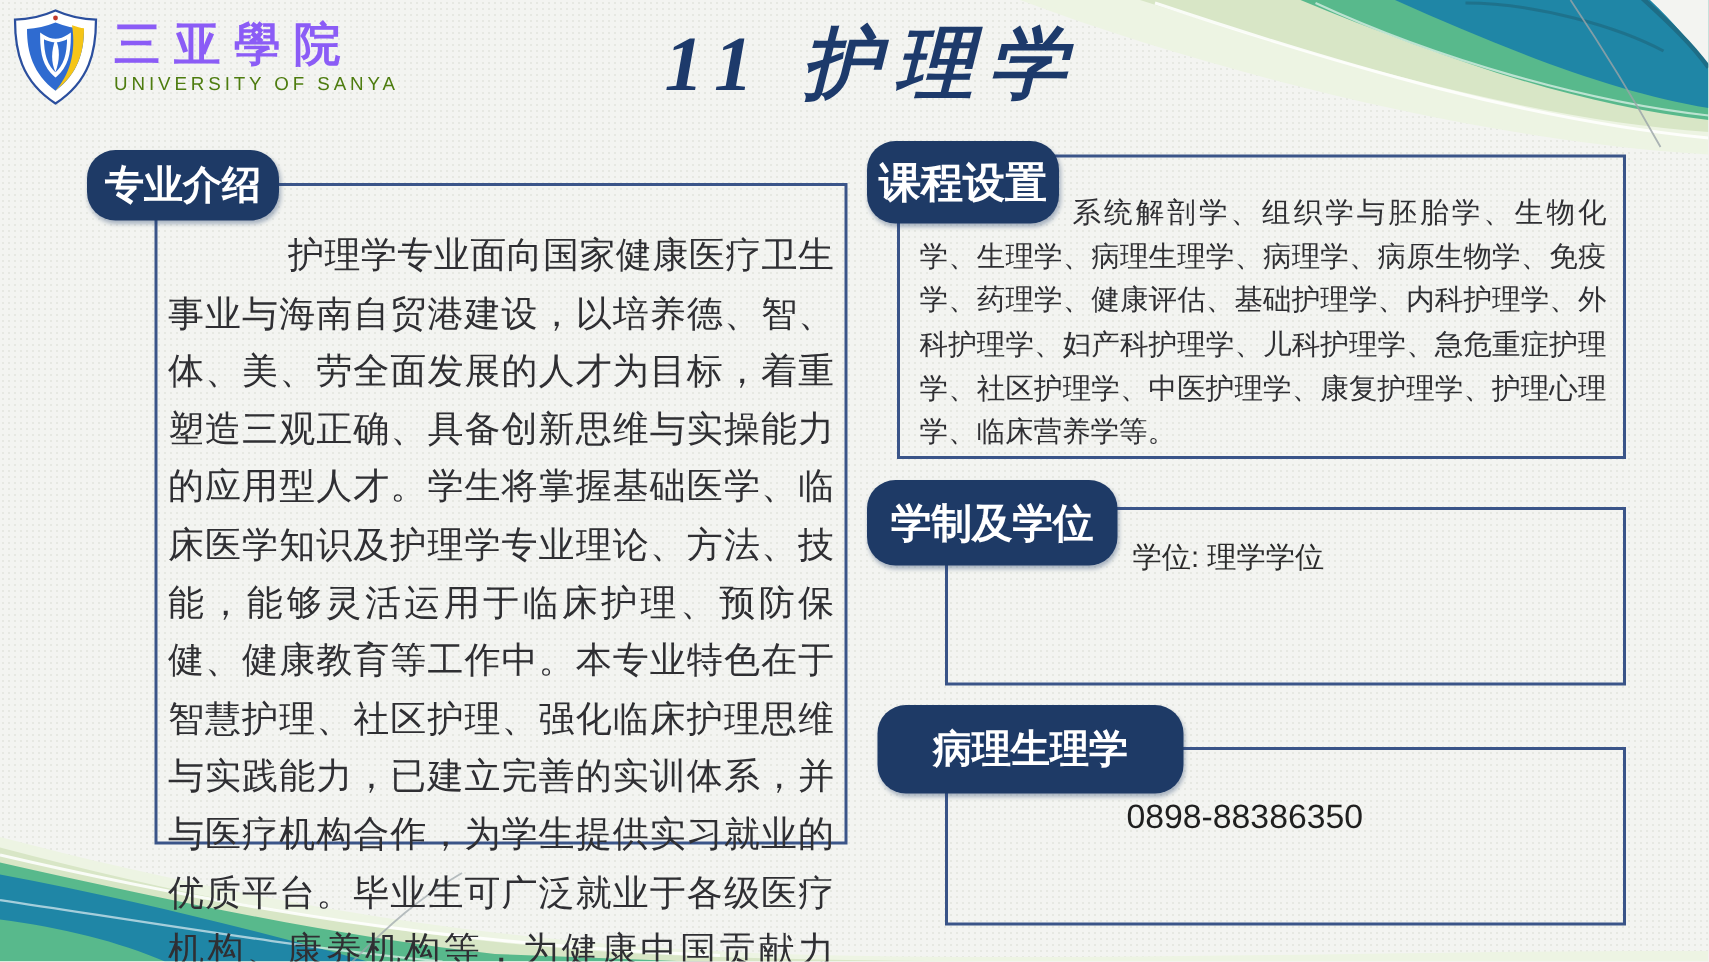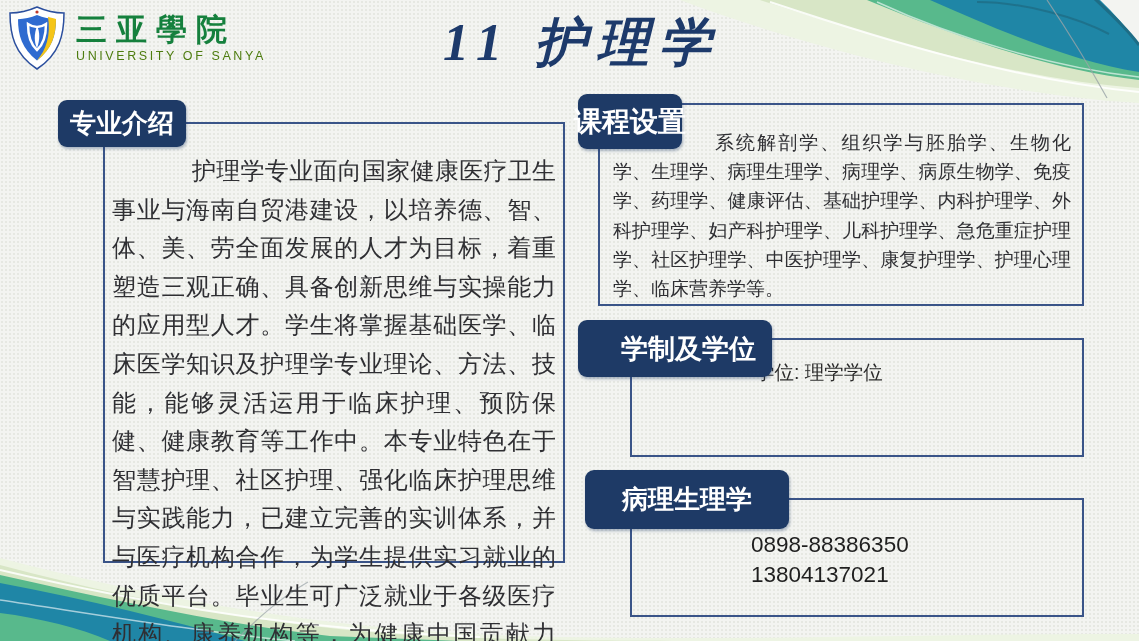--- a/index.html
+++ b/index.html
@@ -10,57 +10,57 @@
     background-size:4px 4px;
     font-family:"Liberation Sans", sans-serif;
     color:#2b2b2b;
   }
   .abs{position:absolute;}
   
   .brand{left:8px;top:6px;display:flex;align-items:center;gap:10px;}
   .brand-text{display:flex;flex-direction:column;line-height:1.1;}
   .brand-cn{
     font-family:"Liberation Serif", serif;font-weight:bold;font-size:31px;
-    color:#15803d;letter-spacing:9px;white-space:nowrap;
+    color:#8b5cf6;letter-spacing:9px;white-space:nowrap;
   }
   .brand-en{
     font-size:12.5px;color:#4d7c0f;letter-spacing:2.6px;margin-top:3px;white-space:nowrap;
   }
   .page-title{
     left:342px;top:8px;width:480px;text-align:center;
     font-family:"Liberation Serif", serif;font-weight:900;font-style:italic;
     font-size:52px;color:#1d3a6b;letter-spacing:10px;white-space:nowrap;
   }
   
   .frame{
     position:absolute;border:2px solid #3a5488;background:transparent;
     box-sizing:border-box;
   }
   .tab{
-    position:absolute;background:#1e3a66;color:#ffffff;border-radius:9px;
+    position:absolute;background:#1e3a66;color:#ffffff;border-radius:19px;
     display:flex;align-items:center;justify-content:center;
     font-family:"Liberation Serif", serif;font-weight:bold;white-space:nowrap;
     box-shadow:1px 2px 3px rgba(30,58,102,0.35);
   }
   .frame-intro{left:103px;top:122px;width:462px;height:441px;}
   .tab-intro{left:58px;top:100px;width:128px;height:47px;font-size:26px;}
   .intro-body{
     left:112px;top:152px;width:444px;
     font-size:24px;line-height:38.6px;text-align:justify;text-indent:80px;
     color:#2f2f33;
   }
   .frame-courses{left:598px;top:103px;width:486px;height:203px;}
-  .tab-courses{left:578px;top:94px;width:104px;height:55px;font-size:28px;}
+  .tab-courses{left:578px;top:94px;width:128px;height:55px;font-size:28px;}
   .courses-body{
     left:613px;top:128px;width:458px;
     font-size:19px;line-height:29.2px;text-align:justify;text-indent:102px;
     color:#2f2f33;
   }
   .frame-duration{left:630px;top:338px;width:454px;height:119px;}
-  .tab-duration{left:578px;top:320px;width:167px;height:57px;font-size:27px;padding-left:27px;}
+  .tab-duration{left:578px;top:320px;width:167px;height:57px;font-size:27px;}
   .duration-body{left:755px;top:352px;font-size:19.5px;line-height:41px;color:#2b2b2b;}
   .frame-phone{left:630px;top:498px;width:454px;height:119px;}
   .tab-phone{left:585px;top:470px;width:204px;height:59px;font-size:26px;}
   .phone-body{left:751px;top:530px;font-size:22.5px;line-height:30px;color:#1f1f1f;}
   
   .wave-tr{right:0;top:0;pointer-events:none;}
   .wave-bl{left:0;bottom:0;pointer-events:none;}
 </style>
 </head>
 <body>
@@ -115,15 +115,14 @@
 
 <div class="frame frame-duration"></div>
 <div class="abs duration-body">
   <div>学位: 理学学位</div>
 </div>
 <div class="tab tab-duration">学制及学位</div>
 
 <div class="frame frame-phone"></div>
 <div class="abs phone-body">
   <div>0898-88386350</div>
-  <div>13804137021</div>
 </div>
 <div class="tab tab-phone">病理生理学</div>
 
 </body></html>

